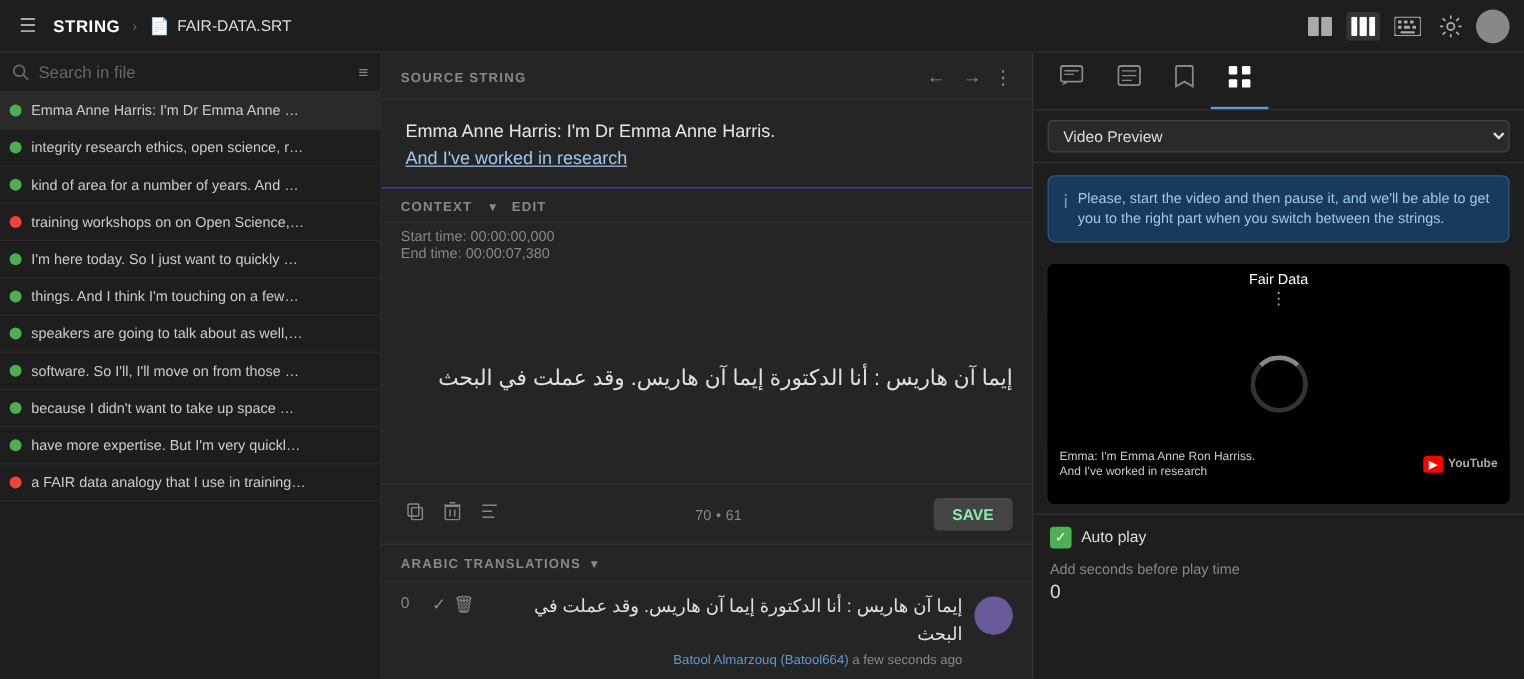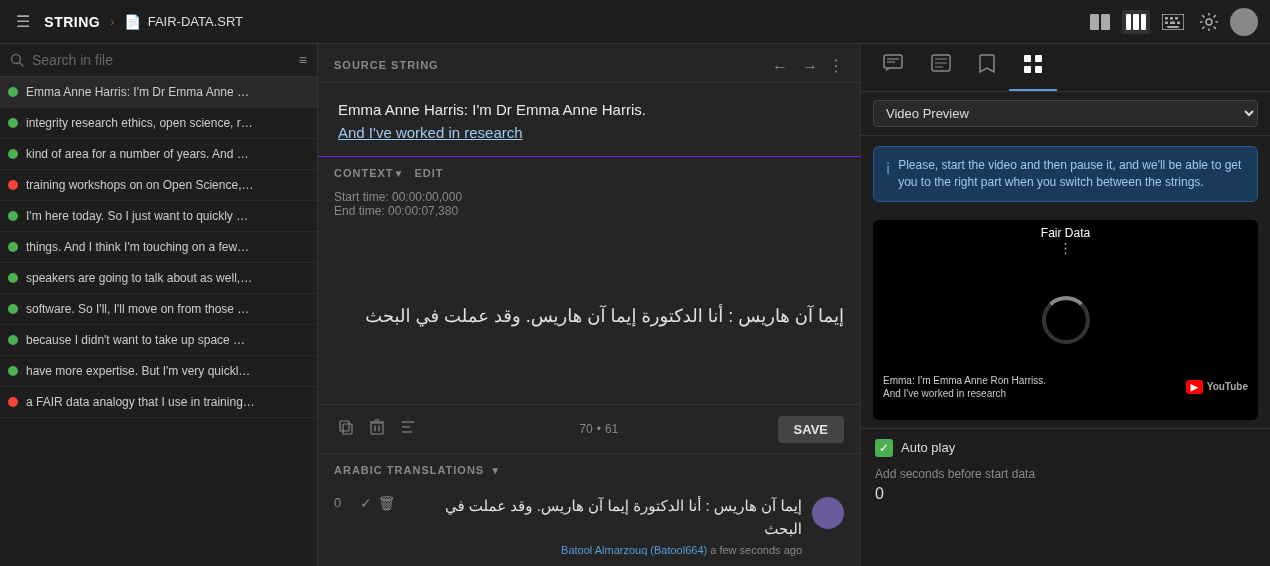--- a/index.html
+++ b/index.html
@@ -42,34 +42,34 @@
     .source-header { padding: 10px 16px 6px; border-bottom: 1px solid #333; display: flex; align-items: center; justify-content: space-between; }
     .source-label { font-size: 11px; color: #888; letter-spacing: 1px; font-weight: 600; }
     .source-nav { display: flex; align-items: center; gap: 6px; }
     .nav-btn { background: none; border: none; color: #888; cursor: pointer; font-size: 16px; padding: 2px 4px; }
     .more-btn { background: none; border: none; color: #888; cursor: pointer; font-size: 16px; }
 
     .source-content { padding: 16px 20px 12px; border-bottom: 1px solid #6d28d9; }
     .source-text { font-size: 15px; color: #e8e8e8; line-height: 1.5; }
 
     .context-bar { padding: 10px 16px 6px; border-bottom: 1px solid #2a2a2a; display: flex; align-items: center; gap: 10px; }
-    .context-label { font-size: 11px; color: #888; letter-spacing: 1px; font-weight: 600; display: flex; align-items: center; gap: 0; cursor: pointer; }
+    .context-label { font-size: 11px; color: #888; letter-spacing: 1px; font-weight: 600; display: flex; align-items: center; gap: 12px; cursor: pointer; }
     .context-chevron { font-size: 10px; color: #888; }
     .edit-label { font-size: 11px; color: #888; letter-spacing: 1px; font-weight: 600; cursor: pointer; }
     .context-details { padding: 4px 16px 10px; font-size: 12px; color: #888; }
 
     .translation-area { flex: 1; display: flex; align-items: center; justify-content: center; padding: 16px; }
     .translation-text { font-size: 18px; color: #e0e0e0; text-align: right; direction: rtl; line-height: 1.6; width: 100%; }
 
     .editor-footer { padding: 10px 16px; border-top: 1px solid #333; display: flex; align-items: center; justify-content: space-between; }
     .footer-actions { display: flex; gap: 8px; }
     .footer-action-btn { background: none; border: none; color: #888; cursor: pointer; font-size: 16px; padding: 4px; }
     .char-count { font-size: 12px; color: #888; display: flex; align-items: center; gap: 4px; }
     .char-dot { color: #888; }
-    .save-btn { background: #444; color: #e5e5e5; border: none; padding: 6px 16px; border-radius: 4px; cursor: pointer; font-size: 13px; font-weight: 600; }
+    .save-btn { background: #444; color: #86efac; border: none; padding: 6px 16px; border-radius: 4px; cursor: pointer; font-size: 13px; font-weight: 600; }
 
     .arabic-trans-header { padding: 10px 16px 8px; border-top: 1px solid #333; display: flex; align-items: center; gap: 6px; }
     .arabic-trans-label { font-size: 11px; color: #888; letter-spacing: 1px; font-weight: 600; }
     .arabic-trans-chevron { font-size: 10px; color: #888; }
 
     .translation-item { padding: 10px 16px; display: flex; align-items: flex-start; gap: 10px; border-top: 1px solid #2a2a2a; }
     .trans-num { font-size: 13px; color: #888; min-width: 16px; }
     .trans-actions { display: flex; gap: 6px; align-items: center; }
     .trans-action-btn { background: none; border: none; color: #888; cursor: pointer; font-size: 14px; }
     .trans-content { flex: 1; display: flex; flex-direction: column; align-items: flex-end; gap: 4px; }
@@ -374,18 +374,18 @@
       </div>
     </div>
 
     <div class="autoplay-section">
       <div class="autoplay-row">
         <div class="checkbox">
           <span class="checkbox-check">✓</span>
         </div>
         <span class="autoplay-label">Auto play</span>
       </div>
-      <div class="seconds-label">Add seconds before start data</div>
+      <div class="seconds-label">Add seconds before play time</div>
       <div class="seconds-value" contenteditable="true" style="">0</div>
     </div>
   </div>
 
 </div>
 
 </body></html>

